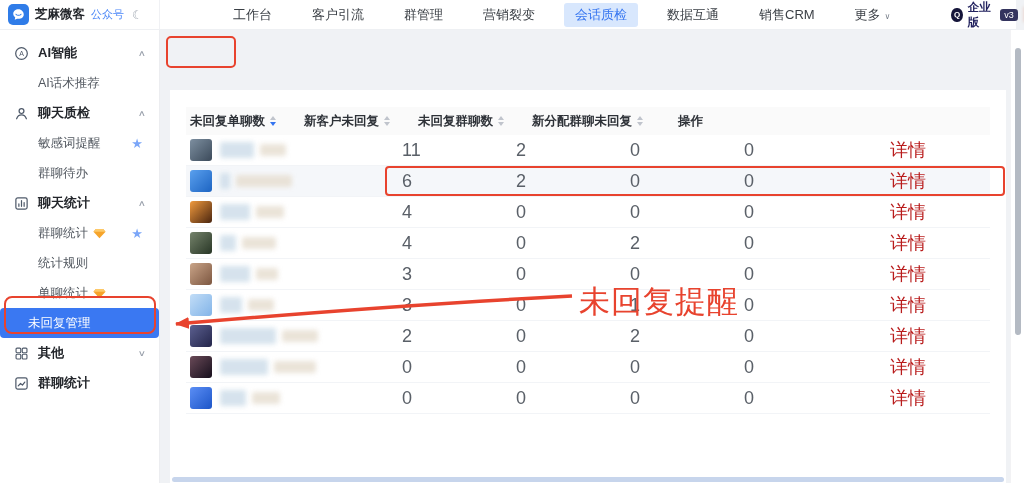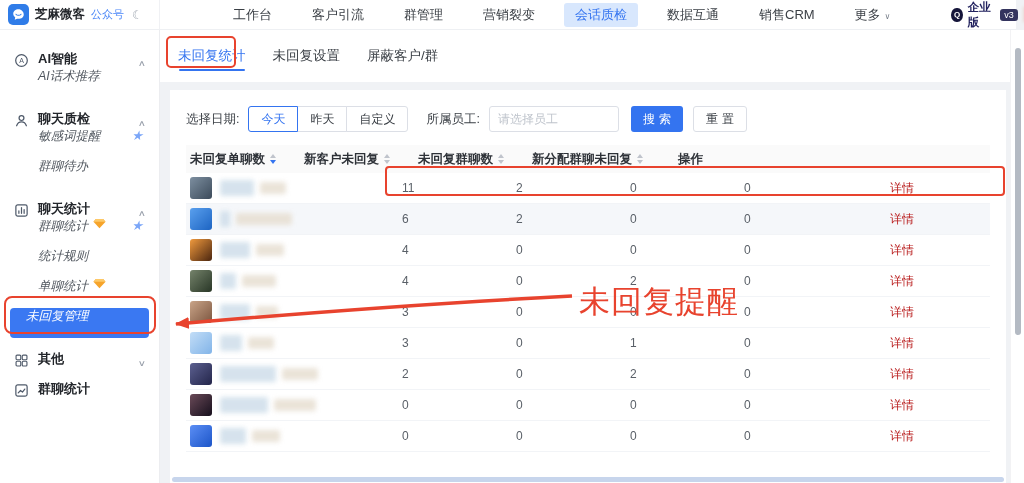--- a/index.html
+++ b/index.html
@@ -23,27 +23,27 @@
   .edition-ic { width:14px; height:14px; border-radius:50%; background:#15153a; color:#fff; font-size:8px;
                 display:flex; align-items:center; justify-content:center; font-weight:bold; }
   .edition { font-size:11.5px; color:#23235f; font-weight:bold; }
   .vbadge { background:#34345e; color:#fff; font-size:9px; border-radius:3px; padding:1px 4px; }
   .user-blur { width:66px; height:17px; border-radius:3px; background:linear-gradient(90deg,#ecd9d4,#d9d9e2 60%,#e6e4ea); filter:blur(1.5px); }
   .tb-caret { color:#9aa2ad; font-size:9px; }
 
   
   .sidebar { position:absolute; left:0; top:30px; width:160px; height:453px; background:#fff;
              border-right:1px solid #ecedf0; padding-top:8px; z-index:5; }
-  .side-sec { height:30px; display:flex; align-items:flex-end; padding:0 14px; position:relative; cursor:pointer; }
+  .side-sec { height:30px; display:flex; align-items:center; padding:0 14px; position:relative; cursor:pointer; }
   .sec-ic { width:15px; height:15px; margin-right:9px; flex:none; }
   .sec-ic svg { width:15px; height:15px; display:block; }
   .sec-label { font-size:13px; font-weight:bold; color:#23262b; }
   .sec-caret { font-size:8px; color:#99a0ab; position:absolute; right:14px; transform:scaleX(1.4); }
-  .side-item { height:30px; display:flex; align-items:flex-start; padding-left:38px; font-size:12.5px; color:#51575f; position:relative; cursor:pointer;font-style:italic; }
-  .side-item.active { background:#3a78f2; color:#fff; margin:0 10px; padding-left:16px; border-radius:4px; }
+  .side-item { height:30px; display:flex; align-items:center; padding-left:38px; font-size:12.5px; color:#51575f; position:relative; cursor:pointer; }
+  .side-item.active { background:#3a78f2; color:#fff; margin:0 0; padding-left:28px; border-radius:4px; }
   .gem { margin-left:5px; width:13px; height:11px; flex:none; }
   .star { position:absolute; right:16px; color:#7ba6f8; font-size:13px; cursor:pointer; }
 
   
   .main-tabs { position:absolute; left:160px; top:30px; width:850px; height:52px; background:#fff;
                display:flex; align-items:stretch; padding-left:18px; gap:27px; }
   .tab { font-size:13.5px; color:#3a3f45; display:flex; align-items:center; position:relative; cursor:pointer; }
   .tab.active { color:#3474f0; }
   .tab.active::after { content:""; position:absolute; left:1px; right:1px; bottom:11px; height:2px; background:#3474f0; border-radius:1px; }
 
@@ -71,21 +71,21 @@
   
   .table { margin-top:13px; }
   .t-head { display:flex; height:28px; background:#fafafa; align-items:center; }
   .t-hcell { font-size:12.5px; color:#2e3238; font-weight:bold; display:flex; align-items:center; padding-left:4px; }
   .sorter { display:inline-flex; flex-direction:column; margin-left:5px; gap:2px; cursor:pointer; }
   .car-up { width:0; height:0; border-left:3.5px solid transparent; border-right:3.5px solid transparent; border-bottom:4.5px solid #c0c4cc; }
   .car-down { width:0; height:0; border-left:3.5px solid transparent; border-right:3.5px solid transparent; border-top:4.5px solid #c0c4cc; }
   .car-down.on { border-top-color:#3474f0; }
   .t-body .t-row { display:flex; height:31px; align-items:center; border-bottom:1px solid #f2f4f7; }
   .t-body .t-row:nth-child(2) { background:#f5f7fa; }
-  .t-cell { font-size:12px; color:#5a6068; padding-left:4px; }
+  .t-cell { font-size:18px; color:#5a6068; padding-left:4px; }
   .emp-cell { display:flex; align-items:center; gap:8px; }
   .avatar { width:22px; height:22px; border-radius:3px; flex:none; }
   .nameblur { display:flex; gap:6px; align-items:center; }
   .nb { height:16px; border-radius:2px; filter:blur(2.5px); opacity:.85; }
   .nb1 { background:#cfdeea; }
   .nb2 { background:#e7dfd2; height:12px; }
   .link { color:#b91c1c; cursor:pointer; }
 
   
   .vscroll { position:absolute; right:0; top:30px; width:14px; height:453px; background:#fff; border-left:1px solid #f2f2f4; z-index:8; }
@@ -215,40 +215,23 @@
         <span class="sec-ic">
           <svg viewBox="0 0 16 16">
             <rect x="2" y="2" width="12" height="12" rx="2" fill="none" stroke="#4e5969" stroke-width="1.3"></rect>
             <path d="M4.5 10.5l2.5-2.5 2 1.7 2.5-3.2" fill="none" stroke="#4e5969" stroke-width="1.3" stroke-linecap="round" stroke-linejoin="round"></path>
           </svg>
         </span>
         <span class="sec-label">群聊统计</span>
       </div>
     </div>
 
-  <div class="main-tabs" id="tabsbar">
-      <div class="tab active">未回复统计</div>
-      <div class="tab">未回复设置</div>
-      <div class="tab">屏蔽客户/群</div>
-    </div>
 
   <div class="card">
 
-    <div class="filters">
-      <span class="f-label">选择日期:</span>
-      <div class="seg" id="dateSeg">
-          <button class="seg-btn active">今天</button>
-          <button class="seg-btn">昨天</button>
-          <button class="seg-btn">自定义</button>
-        </div>
-      <span class="f-label2">所属员工:</span>
-      <input class="emp-input" type="text" placeholder="请选择员工" style="">
-      <button class="btn-search">搜索</button>
-      <button class="btn-reset">重置</button>
-    </div>
 
     <div class="table">
       <div class="t-head" id="thead">
           <div class="t-hcell" style="width: 114px;">
             <span>未回复单聊数</span>
             <span class="sorter">
               <span class="car-up"></span>
               <span class="car-down on"></span>
             </span>
           </div>

